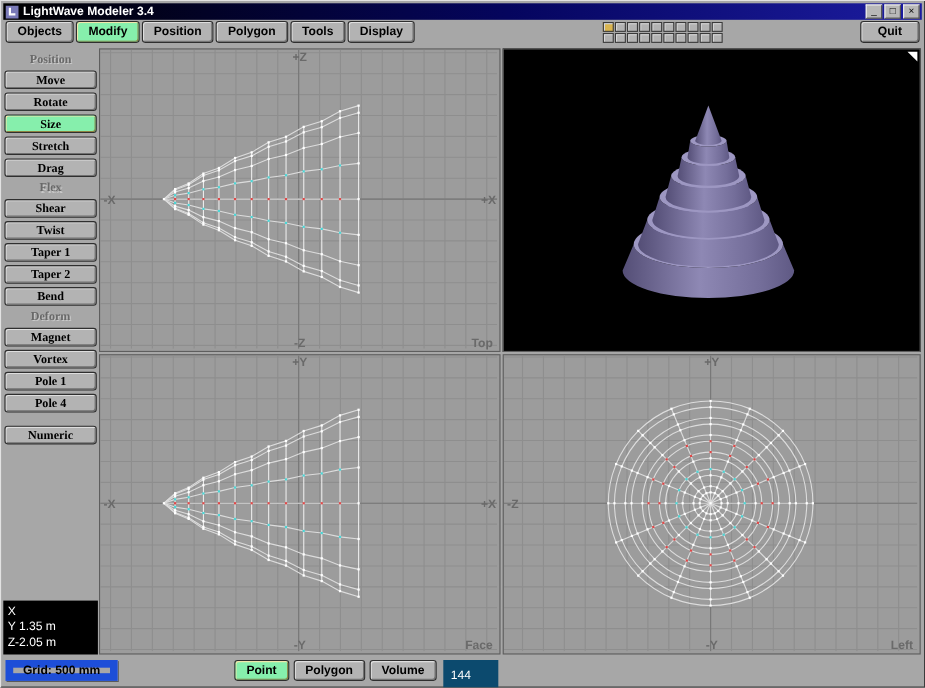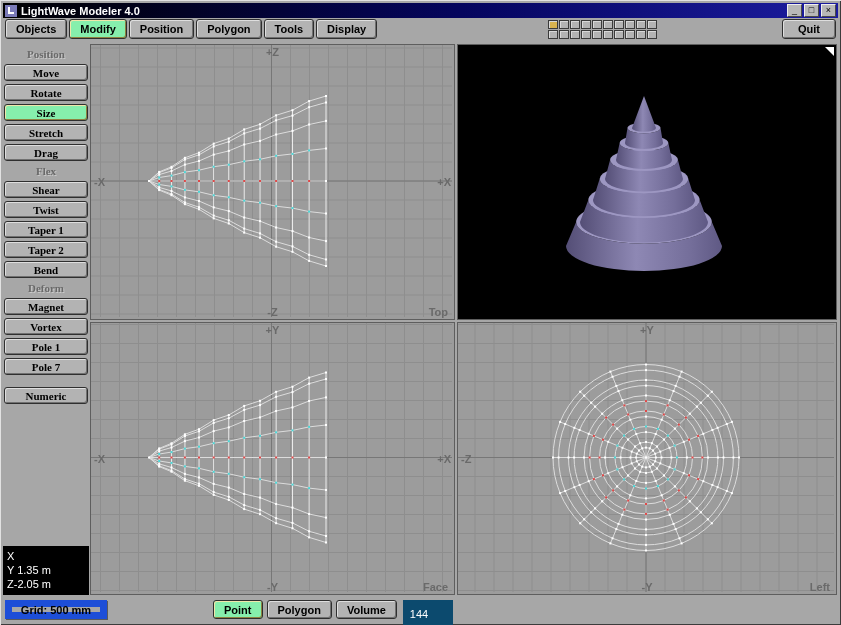--- a/index.html
+++ b/index.html
@@ -100,21 +100,21 @@
 
 <div class="window">
 
   <div class="titlebar">
     <span class="app-icon">
       <svg width="12" height="12">
           <rect x="0" y="0" width="12" height="12" fill="#7a7ab8"></rect>
           <path d="M3 2 L3 9 L9 9 L9 7 L5 7 L5 2 Z" fill="#fff"></path>
         </svg>
     </span>
-    <span>LightWave Modeler 4.0</span>
+    <span>LightWave Modeler 3.4</span>
     <span class="win-buttons">
       <button class="winbtn">_</button>
       <button class="winbtn">□</button>
       <button class="winbtn">×</button>
     </span>
   </div>
 
   <div class="menubar">
     <div class="menu-tabs">
         <button class="btn">Objects</button>
@@ -163,21 +163,21 @@
       <div class="side-label">Flex</div>
       <button class="btn">Shear</button>
       <button class="btn">Twist</button>
       <button class="btn">Taper 1</button>
       <button class="btn">Taper 2</button>
       <button class="btn">Bend</button>
       <div class="side-label">Deform</div>
       <button class="btn">Magnet</button>
       <button class="btn">Vortex</button>
       <button class="btn">Pole 1</button>
-      <button class="btn">Pole 7</button>
+      <button class="btn">Pole 4</button>
       <button class="btn numeric">Numeric</button>
     </div>
 
   <div class="coord-box">
     <div>X</div>
     <div>Y 1.35 m</div>
     <div>Z-2.05 m</div>
   </div>
 
   <div class="viewport vp-top">

